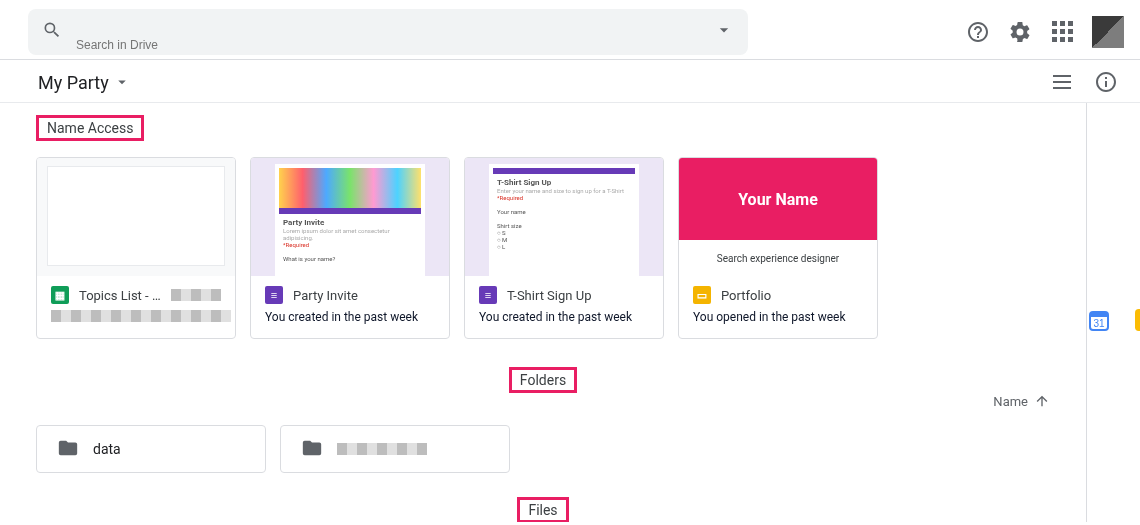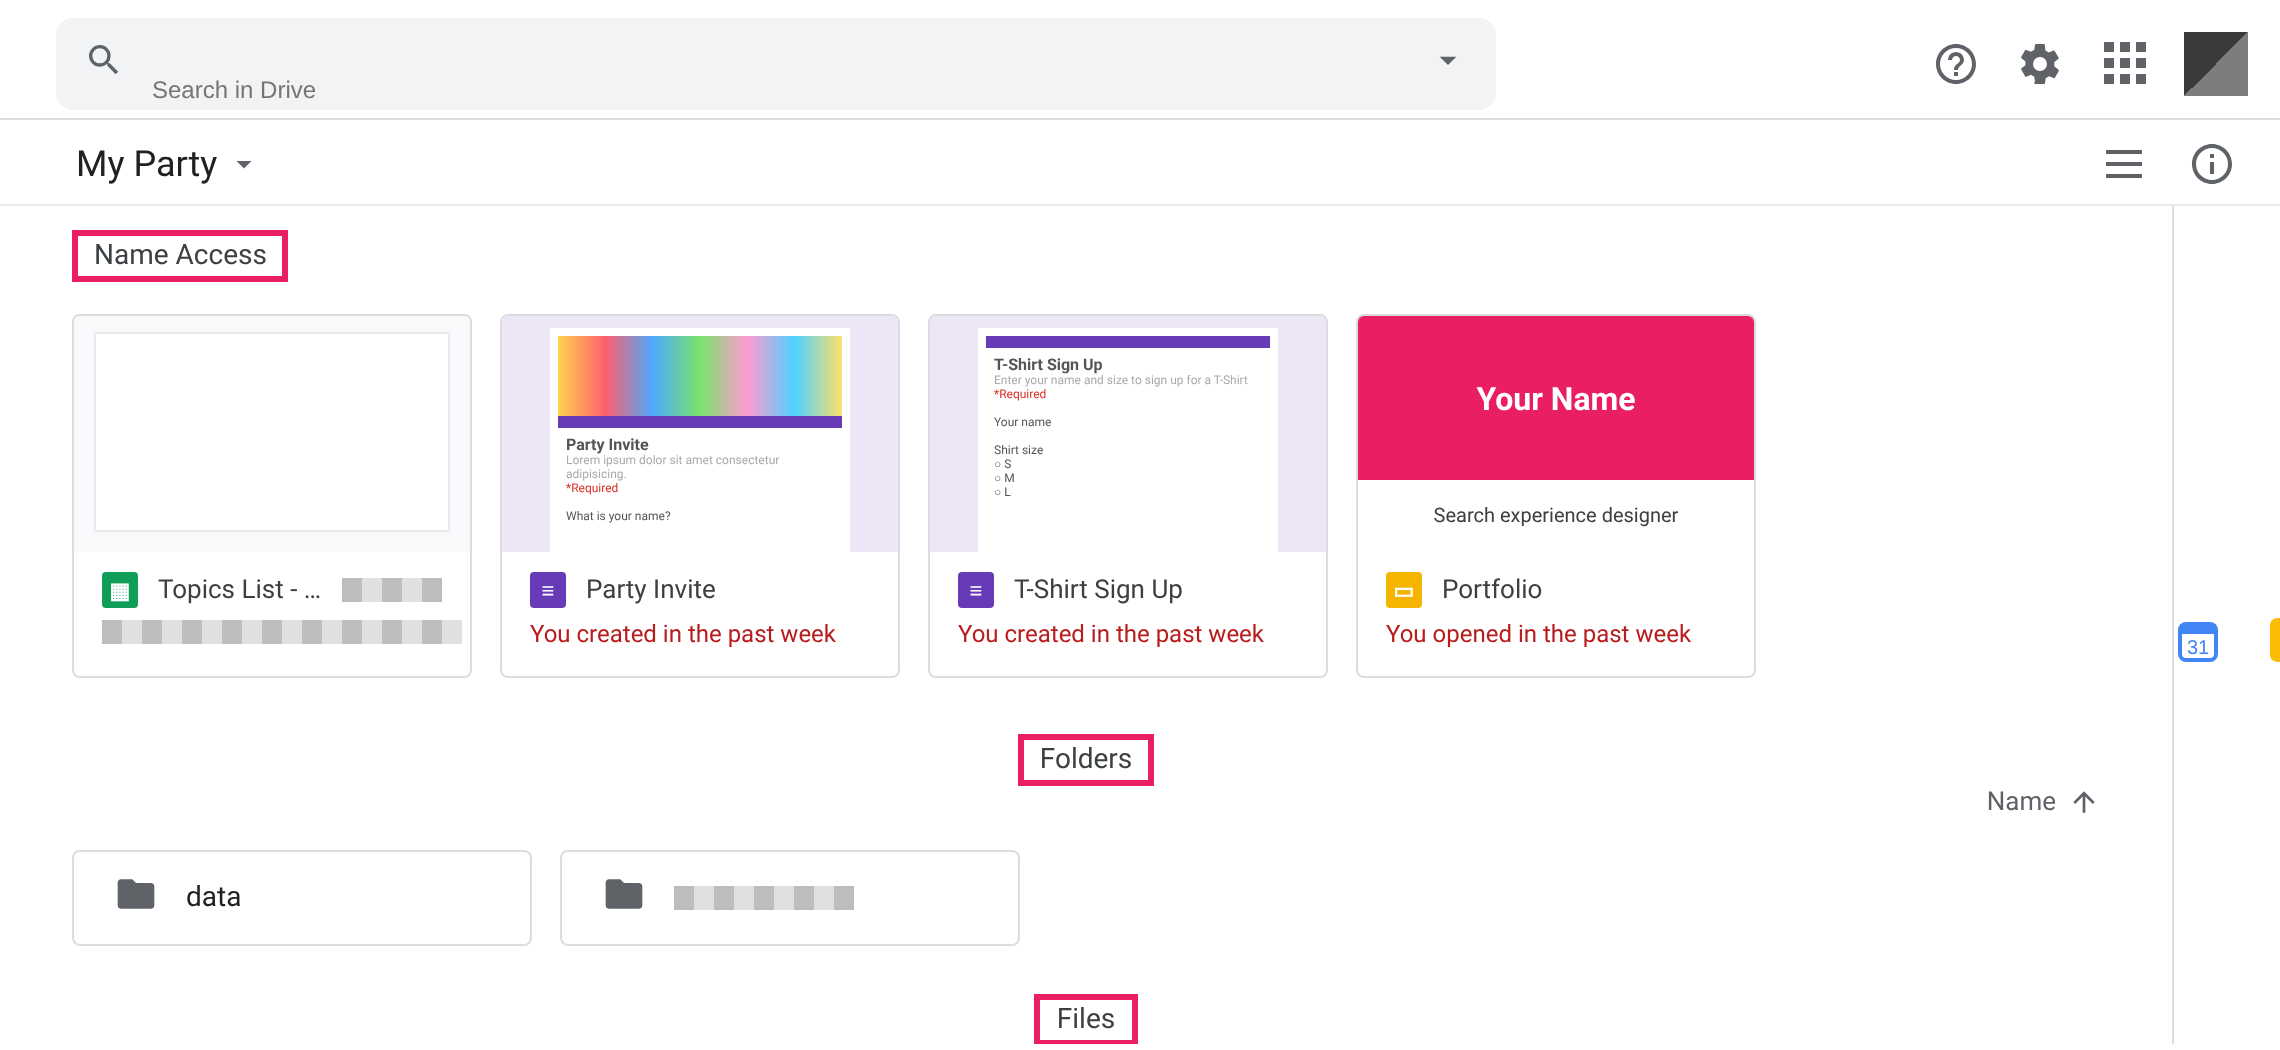--- a/index.html
+++ b/index.html
@@ -22,21 +22,21 @@
   .layout { display: flex; height: calc(100% - 60px - 46px); }
   .main { flex: 1; overflow-y: auto; padding: 12px 36px 20px 36px; position: relative; }
   .sidepanel { width: 54px; border-left: 1px solid #dadce0; display: flex; flex-direction: row; align-items: center; padding-top: 14px; gap: 24px; }
   .sp-icon { width: 26px; height: 26px; display:flex; align-items:center; justify-content:center; cursor:pointer; }
   .badge-highlight { display: inline-block; background: #fff; border: 3px solid #e91e63; padding: 2px 8px; font-size: 14px; color: #3c4043; }
   .qa-row { display: flex; gap: 14px; margin-top: 16px; }
   .qa-card { width: 200px; border: 1px solid #dadce0; border-radius: 4px; overflow: hidden; display: flex; flex-direction: column; cursor: pointer; }
   .qa-thumb { height: 118px; background: #f8f9fa; position: relative; overflow: hidden; }
   .qa-meta { padding: 10px 14px 14px 14px; display: flex; flex-direction: column; gap: 6px; }
   .qa-title-row { display: flex; align-items: center; gap: 10px; font-size: 13px; color: #3c4043; white-space: nowrap; overflow: hidden; }
-  .qa-sub { font-size: 12px; color: #b91c1c; }
+  .qa-sub { font-size: 12px; color: #0f172a; }
   .doc-icon { width: 18px; height: 18px; border-radius: 2px; display:flex; align-items:center; justify-content:center; flex-shrink:0; }
   .doc-sheets { background:#0f9d58; }
   .doc-forms { background:#673ab7; }
   .doc-slides { background:#f4b400; }
   .doc-icon span { color:#fff; font-size:11px; font-weight:bold; }
   .section-row { display:flex; align-items:center; margin-top: 28px; flex-direction: column; }
   .sort { margin-left:auto; display:flex; align-items:center; gap:6px; color:#5f6368; font-size:13px; cursor:pointer; }
   .folders-row { display:flex; gap:14px; margin-top:16px; }
   .folder-chip { width: 230px; height: 48px; border:1px solid #dadce0; border-radius:4px; display:flex; align-items:center; gap:14px; padding:0 20px; cursor:pointer; }
   .folder-icon svg { width:22px; height:22px; fill:#5f6368; }

